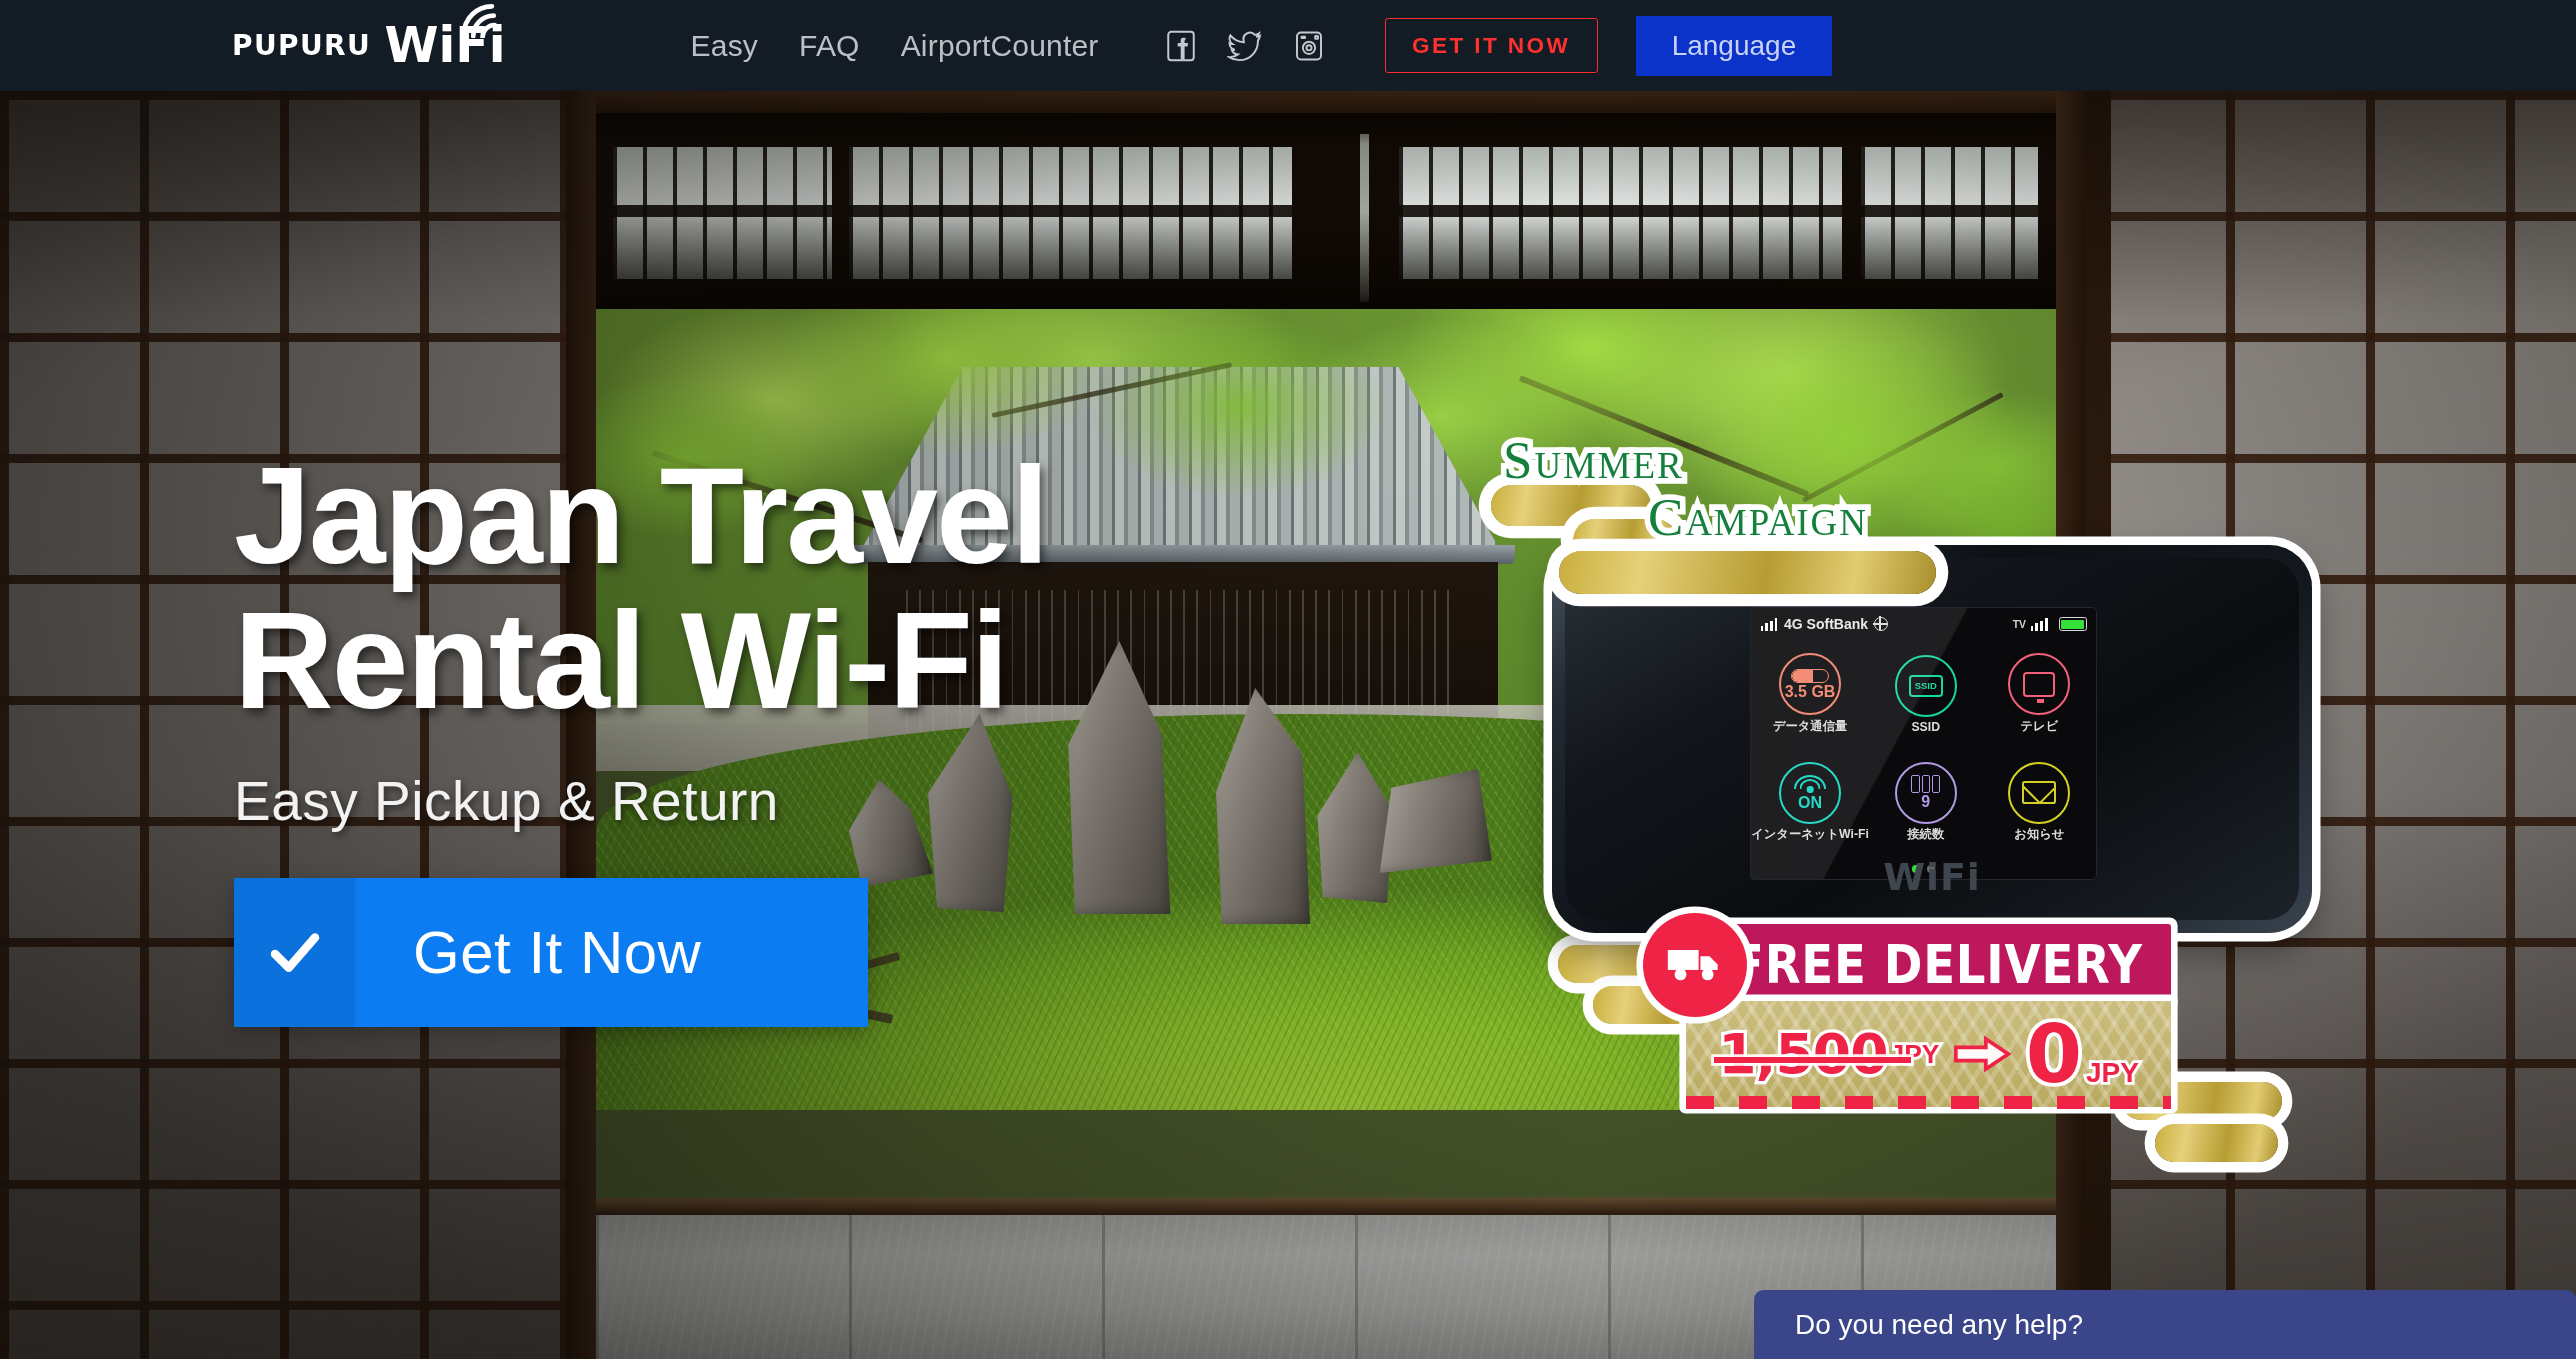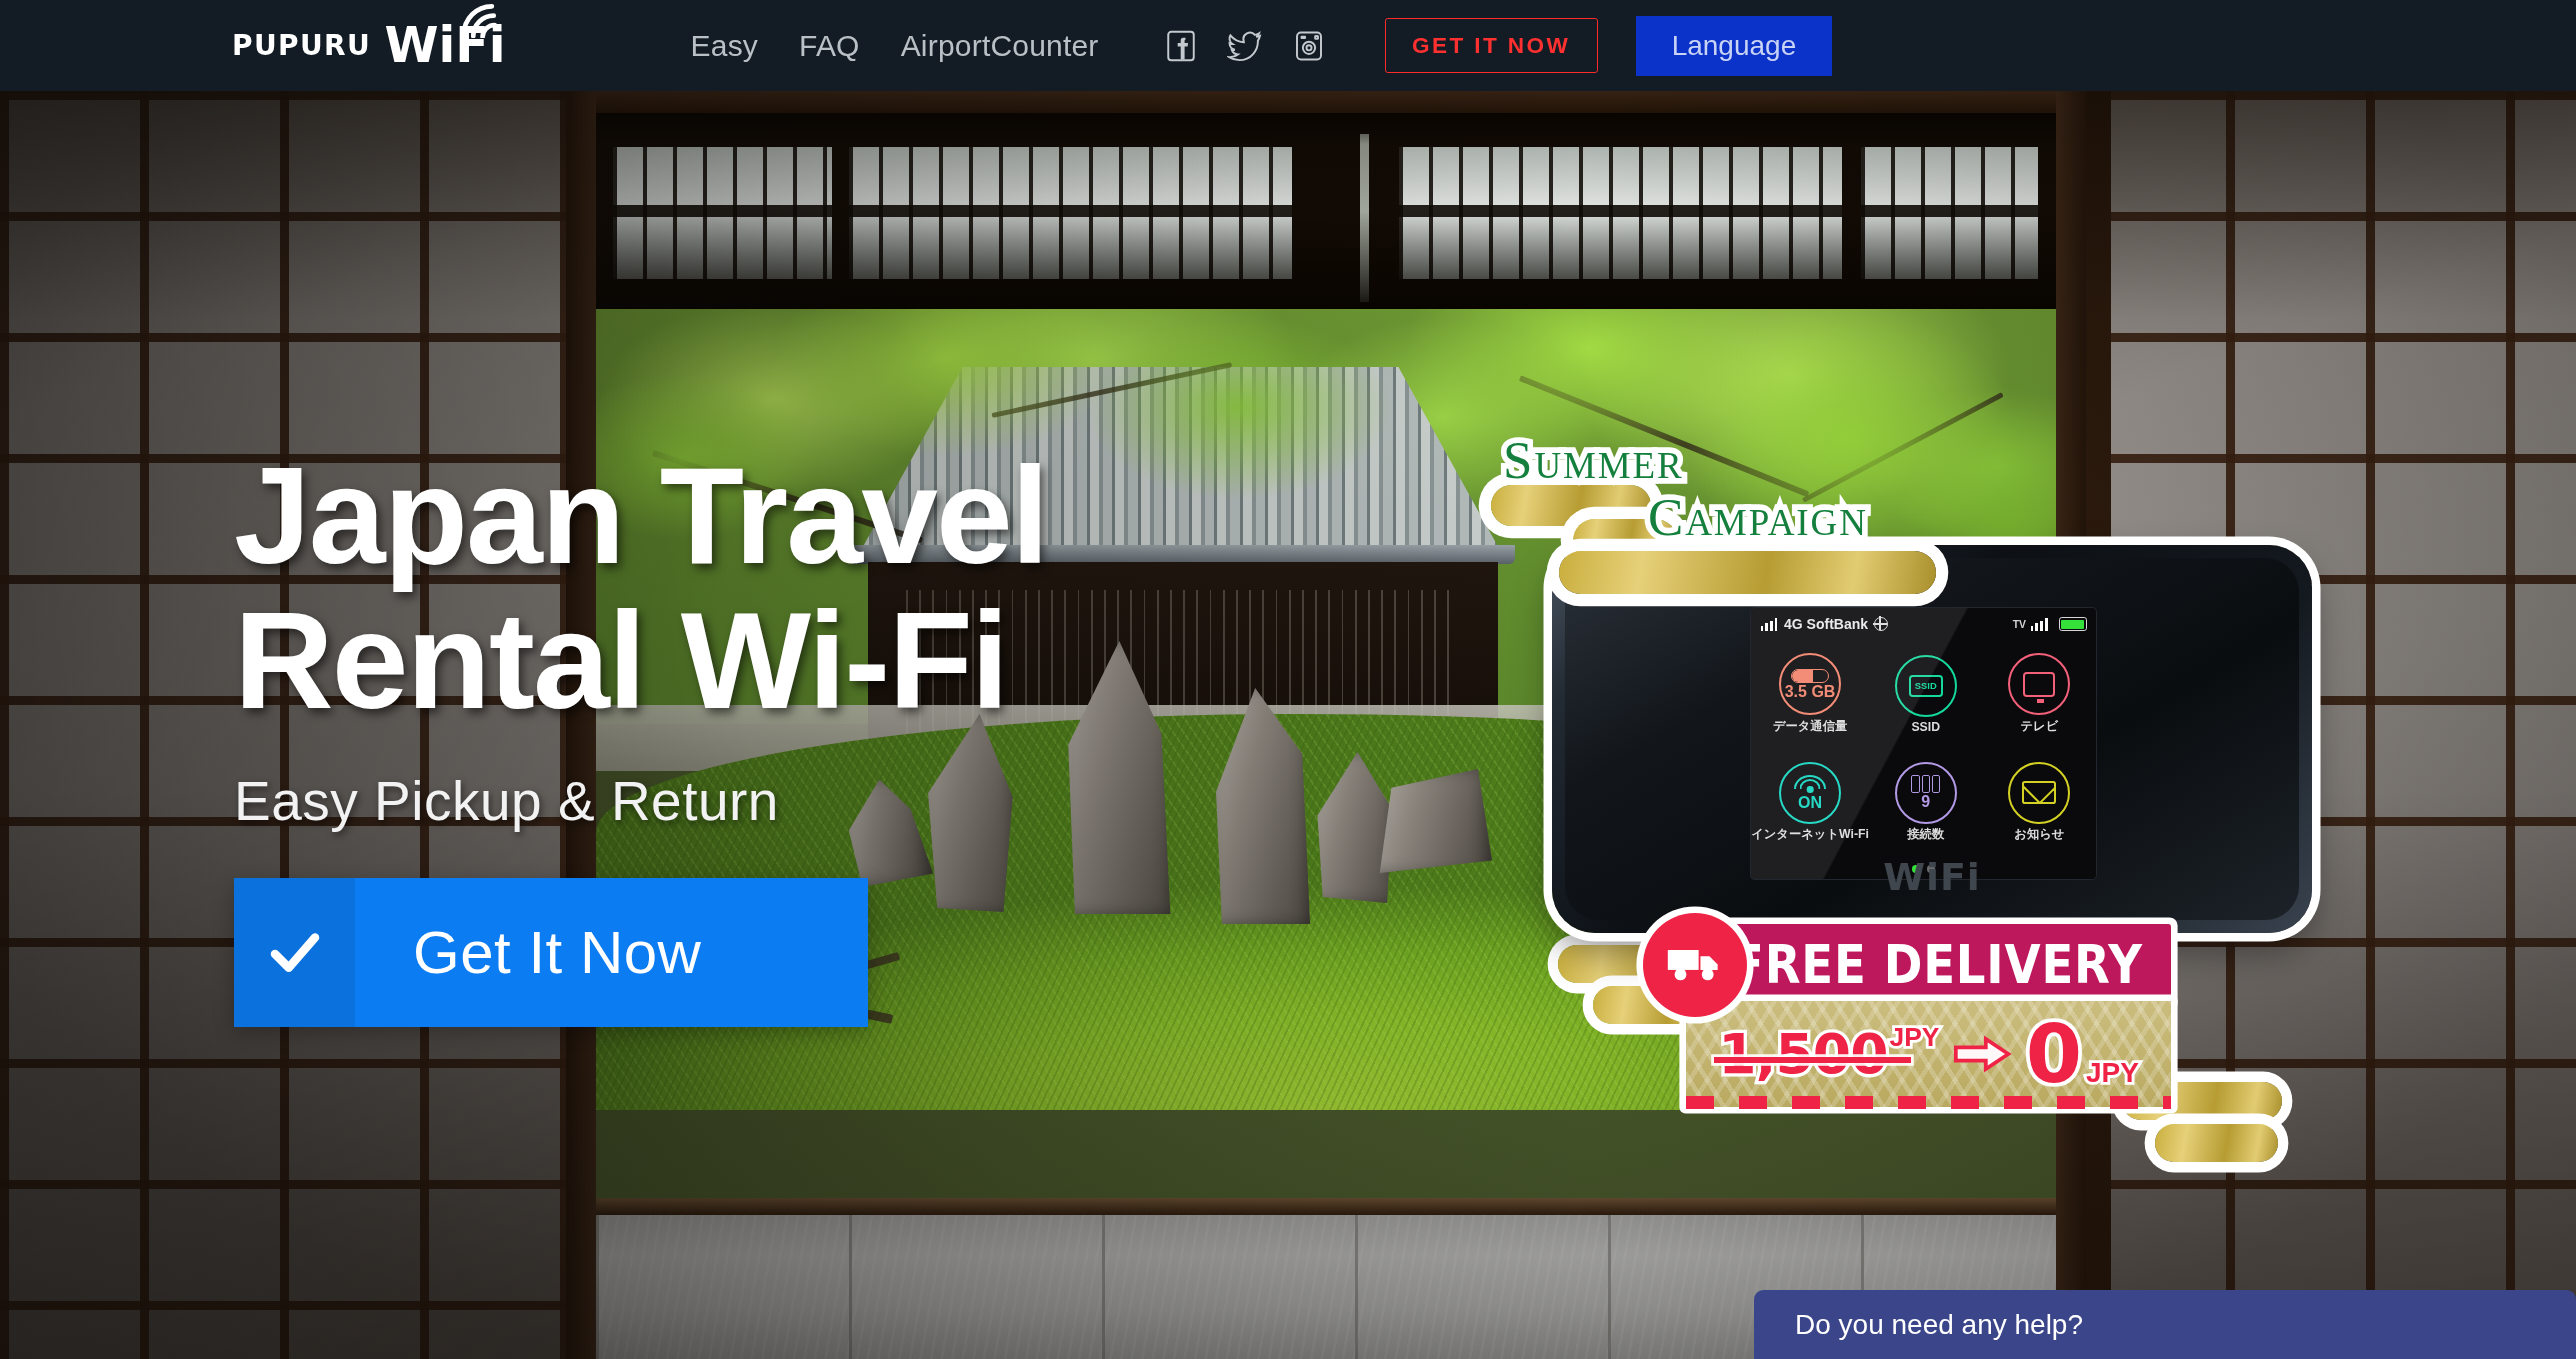--- a/index.html
+++ b/index.html
@@ -313,21 +313,21 @@
   .truck-badge svg { width:58px; height:41px; }
   .promo-price {
     position:relative; margin-left:43px; margin-top:-3.8px; width:485px; height:106px;
     background:
       repeating-linear-gradient(58deg, rgba(255,255,255,.22) 0 4.7px, rgba(0,0,0,0) 4.7px 15px),
       repeating-linear-gradient(-58deg, rgba(255,255,255,.18) 0 4.7px, rgba(0,0,0,0) 4.7px 15px),
       linear-gradient(#cbbd7e,#b9a960);
     display:flex; align-items:center; justify-content:center; gap:13.2px;
     box-shadow:0 0 0 6.6px #fff; border-radius:1.9px;
   }
-  .price-old { position:relative; display:flex; align-items:flex-start; }
+  .price-old { position:relative; display:flex; align-items:center; }
   .price-old .num {
     color:#ef2346; font-size:55px; font-weight:900; letter-spacing:-0.9px;
     -webkit-text-stroke:6.6px #fff; paint-order:stroke fill; font-family:"DejaVu Sans",sans-serif;
   }
   .price-old .cur {
     color:#ef2346; font-size:26.4px; font-weight:900; margin-left:1.9px;
     -webkit-text-stroke:5.7px #fff; paint-order:stroke fill;
   }
   .price-old::after {
     content:""; position:absolute; left:-3.8px; right:28px; top:54%; height:6.6px; background:#ef2346;

